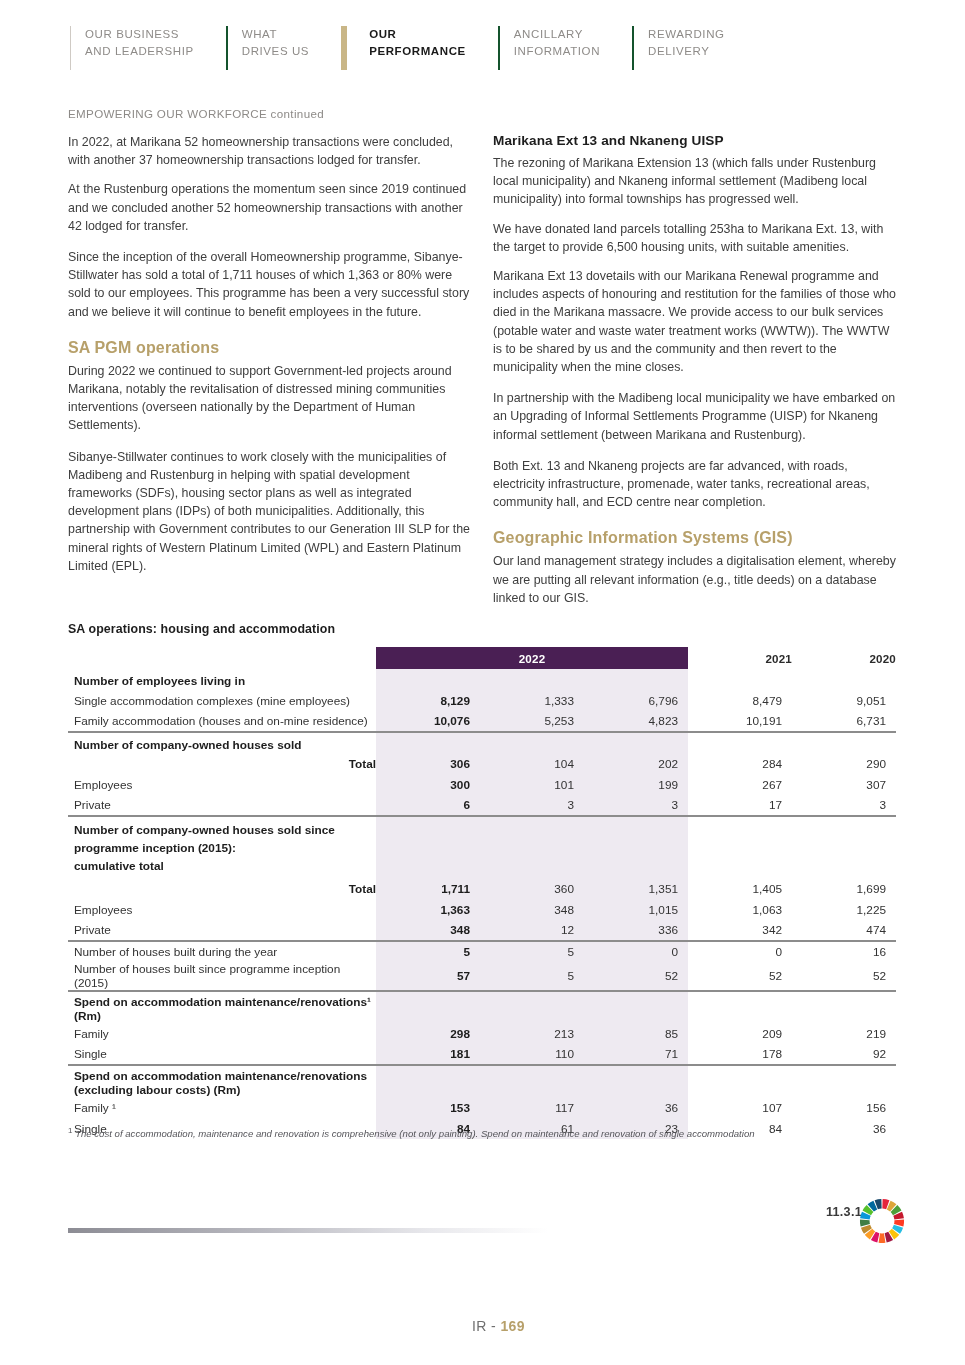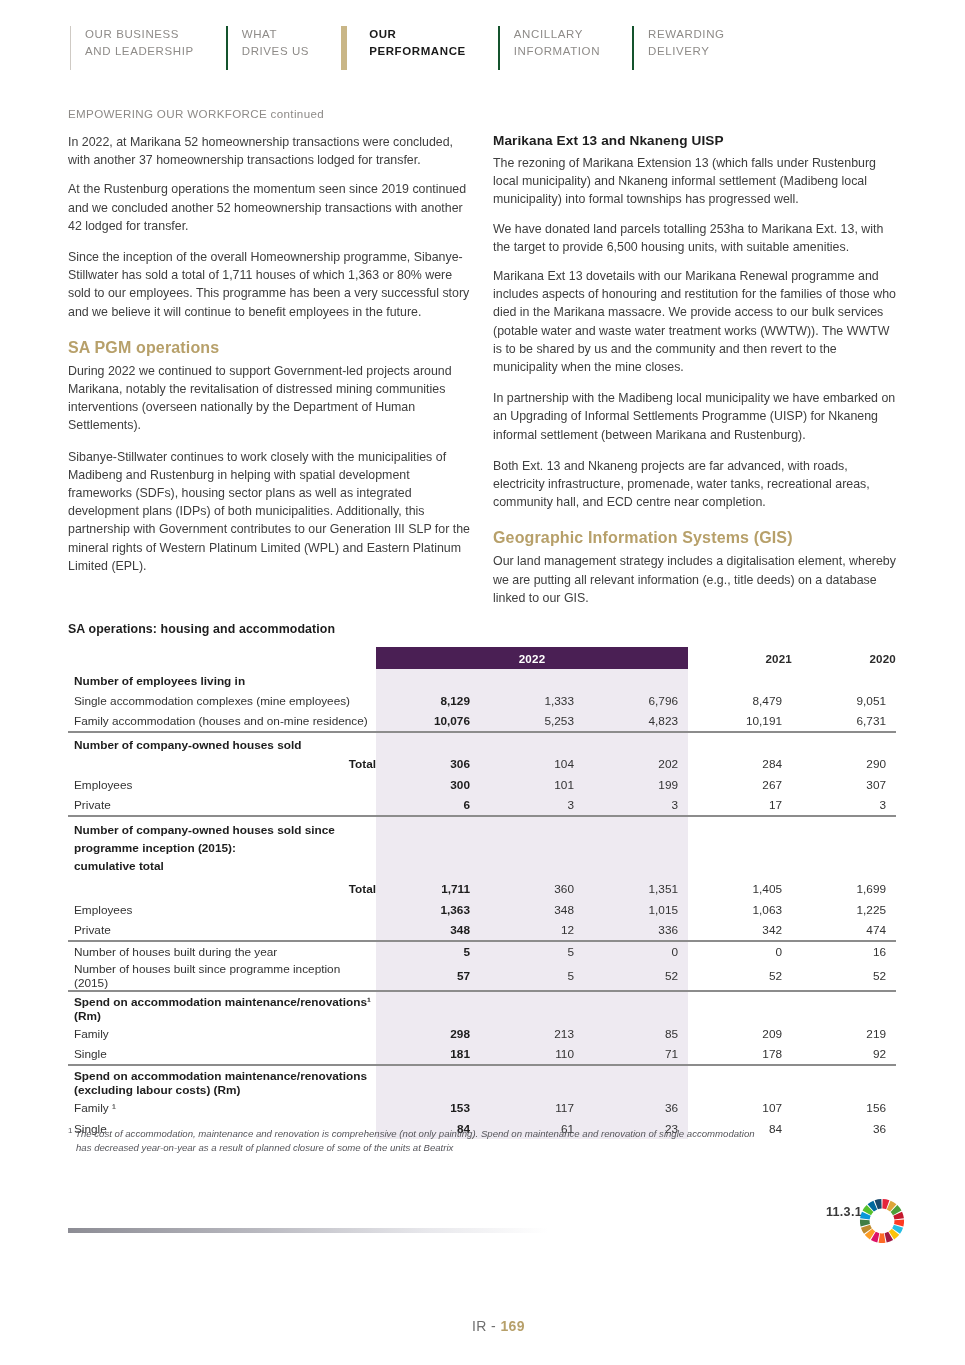--- a/index.html
+++ b/index.html
@@ -351,21 +351,20 @@
             <td class="num">84</td>
             <td class="num">36</td>
           </tr>
         </tbody>
     </table>
   </div>
 
   <div class="footnote">
     <span class="mark">1</span>
     <span>The cost of accommodation, maintenance and renovation is comprehensive (not only painting). Spend on maintenance and renovation of single accommodation</span>
-    <span class="ln2">has decreased year-on-year as a result of planned closure of some of the units at Beatrix</span>
   </div>
 
   <div class="sdg-code">11.3.1</div>
   <div class="sdg-wheel">
     <svg viewBox="0 0 100 100" width="46" height="46" aria-hidden="true">
       <g id="sdg-segments">
           <path d="M51.3402386587313 2.0187144780629893 A48 48 0 0 1 66.08310419770496 4.774633673503928 L59.04674611120904 24.560731441345958 A27 27 0 0 0 50.753884245536355 23.010526893910434 Z" fill="#e5243b"></path>
           <path d="M68.58257485778712 5.742933765840988 A48 48 0 0 1 81.3343347126843 13.63848919374405 L67.62556327588491 29.54665017148103 A27 27 0 0 0 60.452698357505255 25.105400243285555 Z" fill="#dda63a"></path>
           <path d="M83.31523135269688 15.444315085412029 A48 48 0 0 1 92.35368969517309 27.413168234455966 L73.82395045353486 37.29490713188148 A27 27 0 0 0 68.739817635892 30.562427235544266 Z" fill="#4c9f38"></path>
           <path d="M93.54848124735518 29.81263313235839 A48 48 0 0 1 97.65294419443238 44.238324063060006 L76.80478110936821 46.75905728547126 A27 27 0 0 0 74.49602070163729 38.644606136951595 Z" fill="#c5192d"></path>

